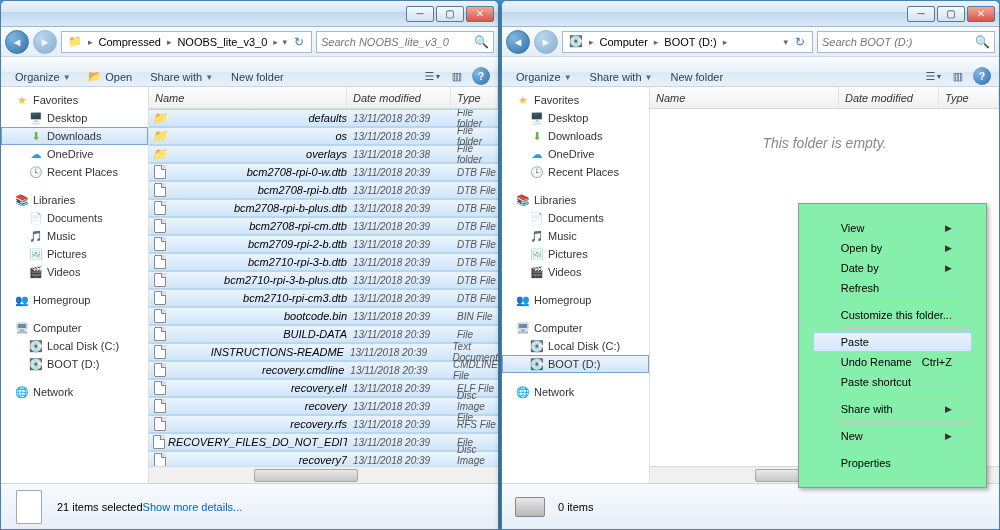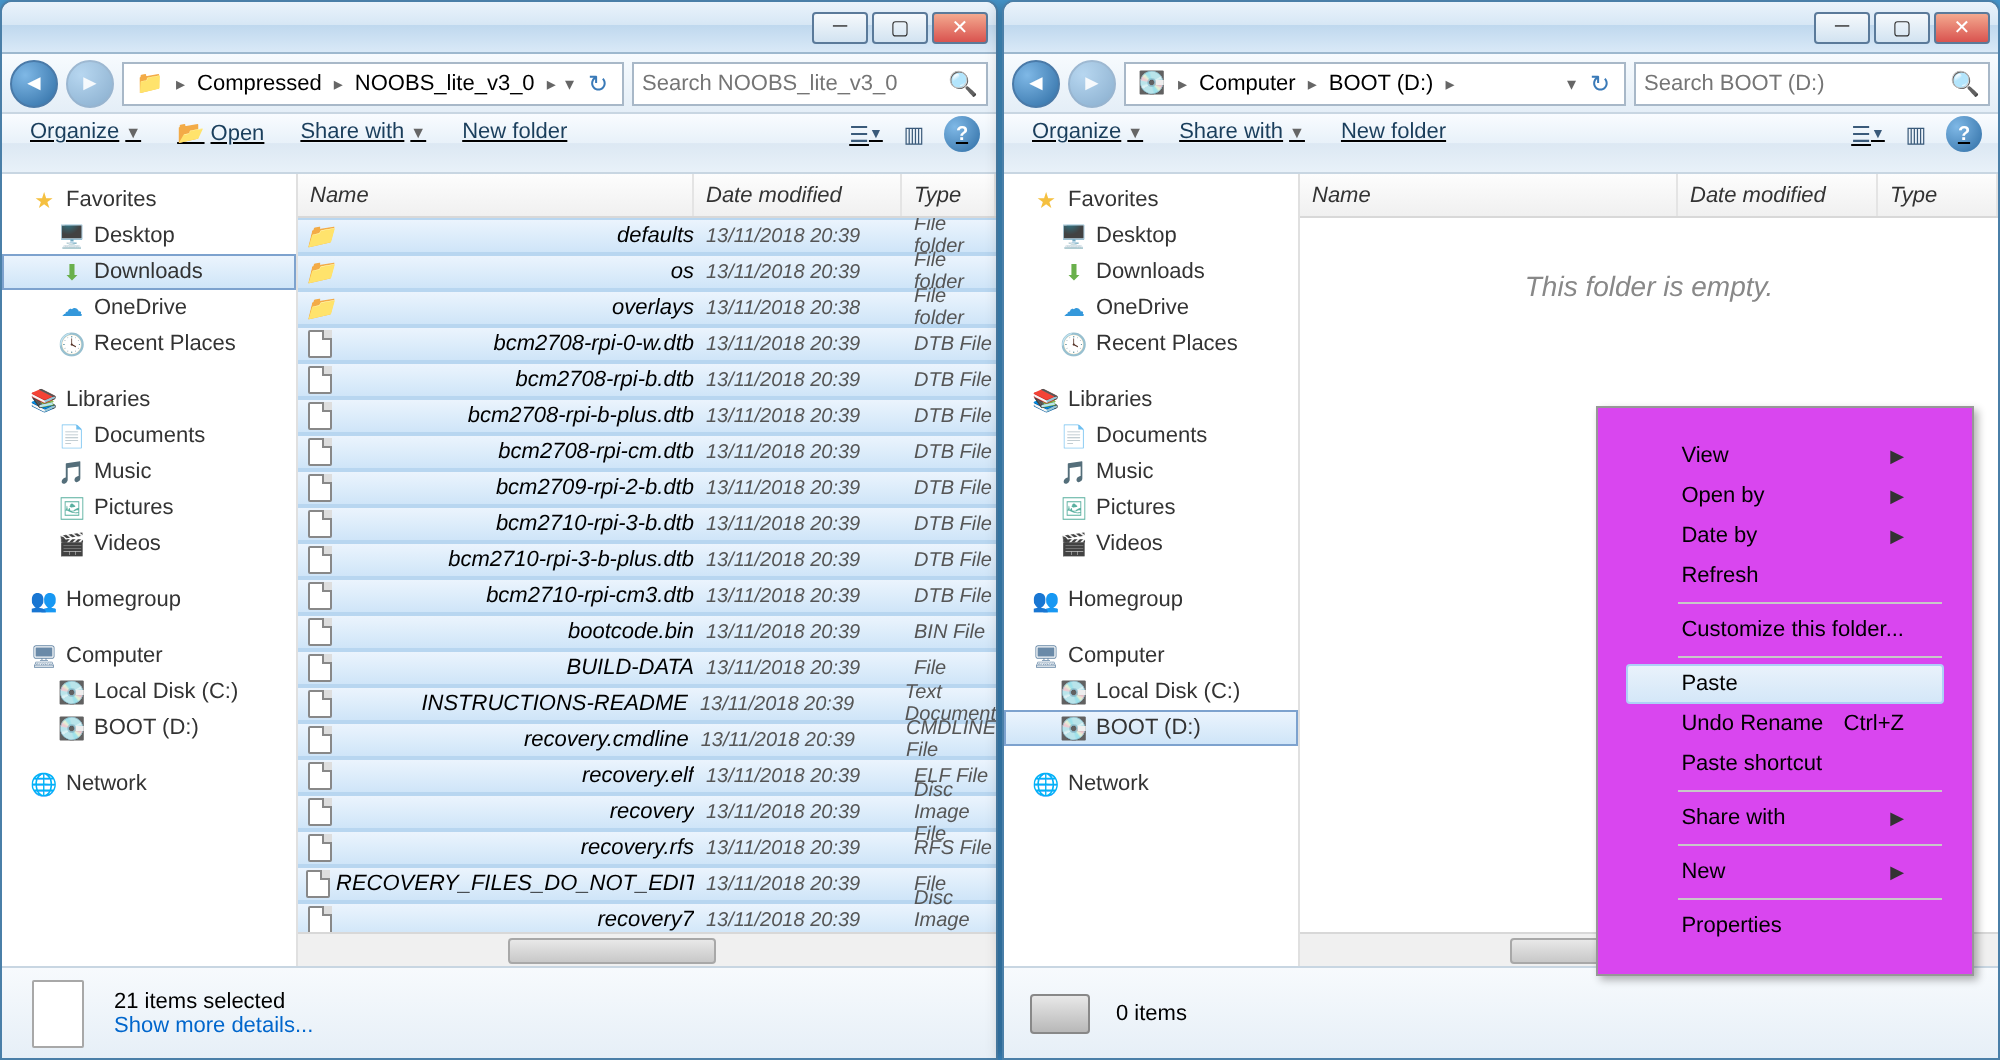--- a/index.html
+++ b/index.html
@@ -11,23 +11,23 @@
 .winbtn.close { background: linear-gradient(to bottom, #f3a98f, #d9534f); color: #fff; }
 .navbar { height: 30px; background: linear-gradient(to bottom, #f7fbfe, #e4eef7); border-bottom: 1px solid #c8d6e2; display: flex; align-items: center; padding: 0 4px; gap: 4px; }
 .navbtn { width: 24px; height: 24px; border-radius: 50%; background: radial-gradient(circle at 30% 30%, #7fb8e6, #2e6da4); display: flex; align-items: center; justify-content: center; color: #fff; font-size: 11px; cursor: pointer; border: 1px solid #4a7aa8; }
 .navbtn.fwd { opacity: .5; }
 .breadcrumb { flex: 1; height: 22px; border: 1px solid #a8b8c8; background: #fff; display: flex; align-items: center; padding: 0 2px; gap: 0; }
 .bc-icon { width: 16px; height: 16px; margin: 0 3px; display: inline-flex; align-items: center; justify-content: center; }
 .bc-seg { padding: 0 4px; height: 100%; display: flex; align-items: center; cursor: pointer; }
 .bc-arrow { color: #666; font-size: 9px; padding: 0 2px; }
 .refresh { width: 20px; text-align: center; color: #3a7ab8; cursor: pointer; font-size: 12px; }
 .searchbox { width: 178px; height: 22px; border: 1px solid #a8b8c8; background: #fff; display: flex; align-items: center; padding: 0 4px; }
-.searchbox input { border: none; outline: none; flex: 1; color: #888; font-size: 11px; }
+.searchbox input { border: none; outline: none; flex: 1; font-style: italic; color: #888; font-size: 11px; }
 .searchbox .mag { color: #3a7ab8; font-size: 12px; }
-.toolbar { height: 30px; background: linear-gradient(to bottom, #f9fcff, #e8f1f9 50%, #dce8f3 51%, #e8f1f9); border-bottom: 1px solid #c8d6e2; display: flex; align-items: flex-start; padding: 0 6px; gap: 2px; text-decoration: underline; }
+.toolbar { height: 30px; background: linear-gradient(to bottom, #f9fcff, #e8f1f9 50%, #dce8f3 51%, #e8f1f9); border-bottom: 1px solid #c8d6e2; display: flex; align-items: flex-end; padding: 0 6px; gap: 2px; }
 .tbtn { padding: 3px 8px; display: flex; align-items: center; gap: 3px; cursor: pointer; color: #1a3e5c; border-radius: 2px; }
 .tbtn .drop { font-size: 8px; color: #666; }
 .tspacer { flex: 1; }
 .ticonbtn { width: 22px; height: 20px; display: flex; align-items: center; justify-content: center; cursor: pointer; color: #3a5a7a; }
 .help { width: 18px; height: 18px; border-radius: 50%; background: radial-gradient(circle at 30% 30%, #7fb8e6, #2e6da4); color: #fff; display: flex; align-items: center; justify-content: center; font-size: 10px; font-weight: bold; }
 .body { flex: 1; display: flex; overflow: hidden; background: #fff; }
 .navpane { width: 148px; background: #fff; border-right: 1px solid #e0e0e0; padding: 4px 0; overflow-y: auto; font-size: 11px; }
 .navgroup { margin-bottom: 10px; }
 .navhdr { display: flex; align-items: center; gap: 4px; padding: 2px 8px 2px 14px; color: #333; cursor: pointer; }
 .navitem { display: flex; align-items: center; gap: 4px; padding: 2px 8px 2px 28px; color: #333; cursor: pointer; white-space: nowrap; }
@@ -48,25 +48,25 @@
 .row .c1 { width: 198px; display: flex; align-items: center; gap: 3px; padding-left: 4px; white-space: nowrap; overflow: hidden; justify-content: space-between; }
 .row .c2 { width: 104px; color: #555; padding-left: 6px; font-size: 10px; }
 .row .c3 { flex: 1; color: #555; padding-left: 6px; font-size: 10px; }
 .fico { width: 14px; height: 14px; display: inline-flex; align-items: center; justify-content: center; font-size: 10px; }
 .folder-ico::before { content: "📁"; font-size: 12px; }
 .file-ico { width: 12px; height: 14px; background: #fff; border: 1px solid #888; border-radius: 1px; position: relative; }
 .file-ico::after { content: ""; position: absolute; top: -1px; right: -1px; width: 4px; height: 4px; background: #ddd; border-left: 1px solid #888; border-bottom: 1px solid #888; }
 .empty { color: #888; text-align: center; padding-top: 26px; font-size: 14px; }
 .detailspane { height: 46px; background: linear-gradient(to bottom, #f7fafd, #e6eff7); border-top: 1px solid #c8d6e2; display: flex; align-items: center; padding: 4px 10px; gap: 10px; }
 .dp-icon { width: 36px; height: 36px; display: flex; align-items: center; justify-content: center; }
-.dp-text { display: flex; flex-direction: column; }
+.dp-text { display: flex; }
 .dp-text a { color: #0066cc; text-decoration: none; cursor: pointer; }
 .scrollbar-h { height: 17px; background: #f0f0f0; border-top: 1px solid #d8d8d8; position: relative; display: flex; align-items: center; }
 .sb-thumb { height: 13px; background: linear-gradient(to bottom, #e8e8e8, #c8c8c8); border: 1px solid #a8a8a8; border-radius: 2px; margin-left: 30%; width: 30%; }
-.ctxmenu { position: absolute; background: #d946ef; border: 1px solid #979797; box-shadow: 2px 2px 4px rgba(0,0,0,.3); padding: 14px; min-width: 160px; z-index: 100; }
+.ctxmenu { position: absolute; background: #86efac; border: 1px solid #979797; box-shadow: 2px 2px 4px rgba(0,0,0,.3); padding: 14px; min-width: 160px; z-index: 100; }
 .ctxitem { padding: 4px 20px 4px 28px; cursor: pointer; display: flex; justify-content: space-between; align-items: center; white-space: nowrap; font-size: 11px; }
 .ctxitem:hover, .ctxitem.hl { background: linear-gradient(to bottom, #e9f2fb, #d4e7f8); border: 1px solid #aecff7; border-radius: 2px; padding: 3px 19px 3px 27px; }
 .ctxsep { height: 1px; background: #c8c8c8; margin: 3px 1px 3px 26px; }
 .ctxarrow { font-size: 9px; color: #333; }
 .star { color: #f5c040; }
 .dl { color: #6ab04c; }
 .cloud { color: #3498db; }
 .clock { color: #888; }
 .lib { color: #5a9bd4; }
 .doc { color: #d4a05a; }

